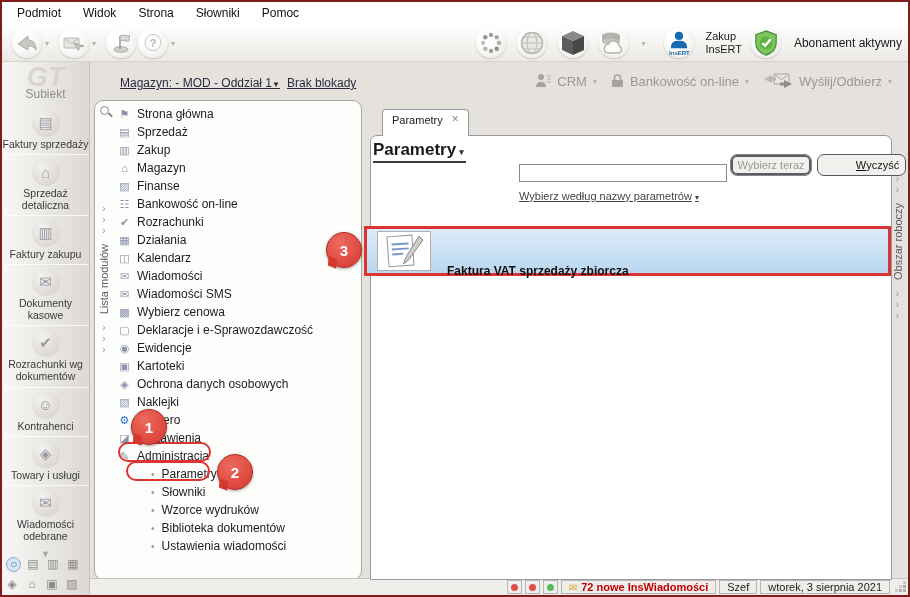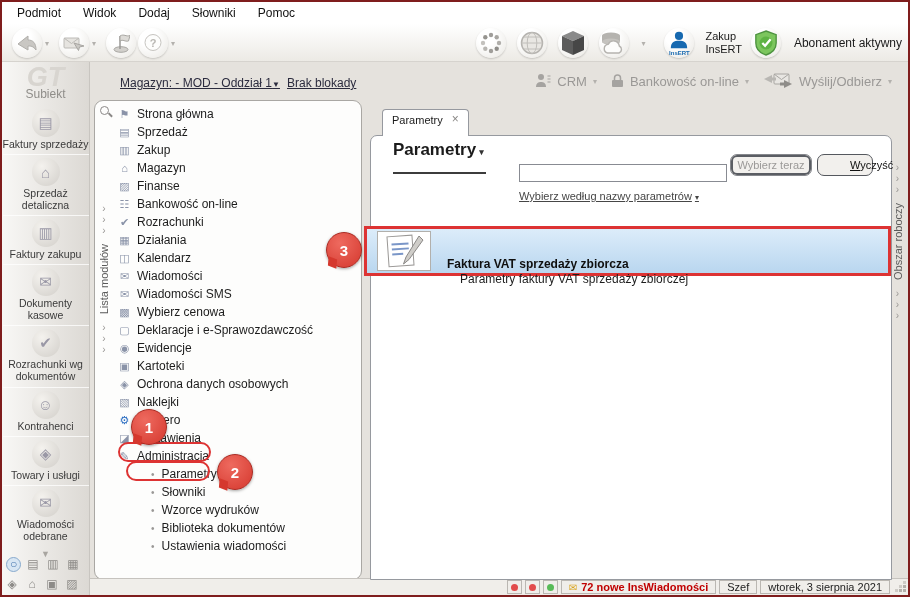--- a/index.html
+++ b/index.html
@@ -81,29 +81,29 @@
                  display:flex; flex-direction:column; align-items:center; padding-top:62px; }
 
   
   .tab { position:absolute; left:380px; top:107px; height:27px; z-index:3;
          background:#fff; border:1px solid #96999f; border-bottom:none; border-radius:4px 4px 0 0;
          display:flex; align-items:flex-start; padding:4px 9px 0; font-size:11px; color:#1a1a1a; gap:9px; cursor:pointer; }
   .tab-close { font-size:12px; color:#8a8886; line-height:10px; cursor:pointer; }
   .workarea { position:absolute; left:368px; top:133px; width:522px; height:445px;
               background:#fff; border:1px solid #96999f; border-radius:7px 7px 0 0; z-index:2; }
   .page-title { position:absolute; left:371px; top:138px; z-index:4; font-size:17px; font-weight:bold;
-                color:#1b1b1b; border-bottom:2px solid #3c3c3c; padding:0 2px 12px 0; cursor:pointer;margin-left:20px; }
+                color:#1b1b1b; border-bottom:2px solid #3c3c3c; padding:0 2px 1px 0; cursor:pointer; }
   .page-title .tb-caret { color:#333; margin:0 0 0 3px; font-size:9px; }
   .search-input { position:absolute; left:517px; top:162px; width:208px; height:18px; z-index:4;
                   border:1px solid #888b92; font-size:12px; padding:0 3px; font-family:"Liberation Sans",sans-serif; }
   .btn { position:absolute; top:152px; height:22px; z-index:4; font-size:11px;
          background:#f2f0ed; font-family:"Liberation Sans",sans-serif; cursor:pointer;border-radius:7px; }
   .btn-wybierz { left:728px; width:82px; color:#9b9998; border:1px solid #85878c;
                  box-shadow:0 0 0 2px #5a5d63 inset; }
-  .btn-wyczysc { left:815px; width:56px; color:#111; border:1px solid #55585e; display:block;padding-left:32px; }
+  .btn-wyczysc { left:815px; width:89px; color:#111; border:1px solid #55585e; display:block;padding-left:32px; }
   .btn-wyczysc::first-letter { text-decoration:underline; }
   .filter-link { position:absolute; left:517px; top:188px; z-index:4; font-size:11px; color:#464646;
                  text-decoration:underline; cursor:pointer; }
   .filter-link .tb-caret { color:#464646; margin:0 0 0 3px; }
 
   
   .param-item { position:absolute; left:362px; top:224px; width:527px; height:50px; z-index:5;
                 border:3px solid #dd3333; background:linear-gradient(#dcecfa,#b9d6ef);
                 display:flex; align-items:center; cursor:pointer; }
   .param-ico { width:54px; height:40px; margin-left:10px; background:#fff; border:1px solid #b2b0ac;
@@ -141,21 +141,21 @@
                  box-shadow:-4px 0 #b3b0ab, 0 -4px #b3b0ab, -4px -4px #cecbc6, -8px 0 #cecbc6, 0 -8px #cecbc6; }
 </style>
 </head>
 <body>
 
 <div class="window">
 
   <div class="menubar">
     <span class="menu-item">Podmiot</span>
     <span class="menu-item">Widok</span>
-    <span class="menu-item">Dodaj</span>
+    <span class="menu-item">Strona</span>
     <span class="menu-item">Słowniki</span>
     <span class="menu-item">Pomoc</span>
   </div>
 
   <div class="toolbar">
     <div class="tb-left">
       <span class="tb-circ">
         <svg width="22" height="18" viewBox="0 0 22 18">
             <path d="M2 10 L12 2 l0 4 c5 0 8 3 8 10 c-3 -4 -5 -4 -8 -4 l0 4 z" fill="#c9c7c3" stroke="#b0aeaa"></path>
           </svg>
@@ -462,21 +462,20 @@
       <svg width="42" height="36" viewBox="0 0 42 36">
         <g transform="rotate(-4 17 18)">
           <rect x="5" y="3" width="25" height="30" fill="#fff" stroke="#9a9896"></rect>
           <path d="M9 11 h17 M9 16 h17 M9 21 h11" stroke="#7a96c8" stroke-width="2"></path>
         </g>
         <path d="M36 3 L23 24 l-2.5 7 5.5 -4.5 L40 7 z" fill="#cfcdc9" stroke="#8a8886"></path>
       </svg>
     </span>
     <span class="param-texts">
       <div class="param-title">Faktura VAT sprzedaży zbiorcza</div>
-      <div class="param-desc">Parametry faktury VAT sprzedaży zbiorczej</div>
     </span>
   </div>
 
   <div class="right-strip">
     <span class="chev">›</span>
     <span class="chev">›</span>
     <span class="chev">›</span>
     <span class="vlabel">Obszar roboczy</span>
     <span class="chev">›</span>
     <span class="chev">›</span>

